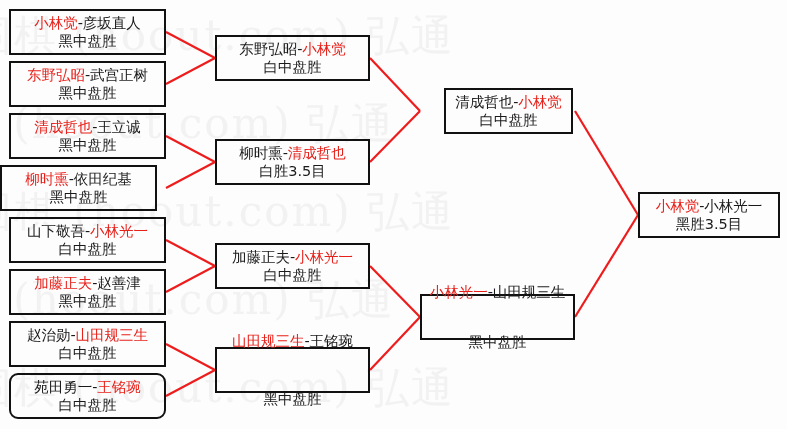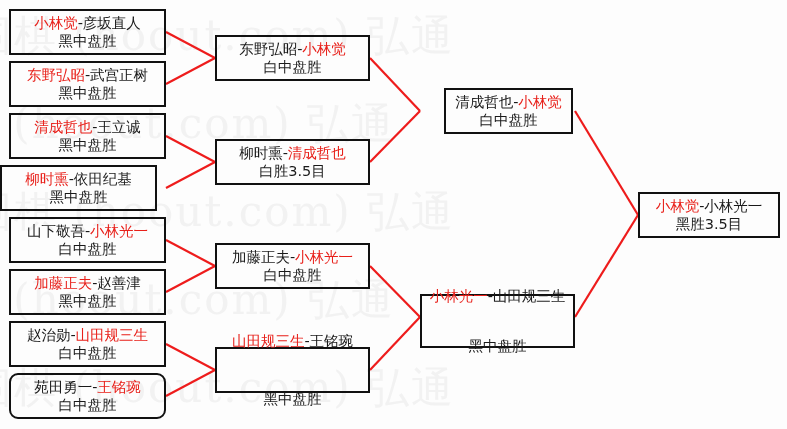--- a/index.html
+++ b/index.html
@@ -148,21 +148,21 @@
         <div class="match-result">白中盘胜</div>
       </div>
       <div class="match-box" style="left: 215px; top: 347px; width: 155px; height: 46px; gap: 41px;">
         <div class="match-line"><span class="p-win">山田规三生</span><span class="p-dash">-</span><span class="p-lose">王铭琬</span></div>
         <div class="match-result">黑中盘胜</div>
       </div>
       <div class="match-box" style="left: 444px; top: 88px; width: 129px; height: 46px;">
         <div class="match-line"><span class="p-lose">清成哲也</span><span class="p-dash">-</span><span class="p-win">小林觉</span></div>
         <div class="match-result">白中盘胜</div>
       </div>
-      <div class="match-box" style="left: 420px; top: 294px; width: 155px; height: 54px; gap: 33px;">
+      <div class="match-box" style="left: 420px; top: 294px; width: 155px; height: 46px; gap: 33px;">
         <div class="match-line"><span class="p-win">小林光一</span><span class="p-dash">-</span><span class="p-lose">山田规三生</span></div>
         <div class="match-result">黑中盘胜</div>
       </div>
       <div class="match-box" style="left: 638px; top: 192px; width: 142px; height: 46px;">
         <div class="match-line"><span class="p-win">小林觉</span><span class="p-dash">-</span><span class="p-lose">小林光一</span></div>
         <div class="match-result">黑胜3.5目</div>
       </div>
     </div>
 
 </div>

